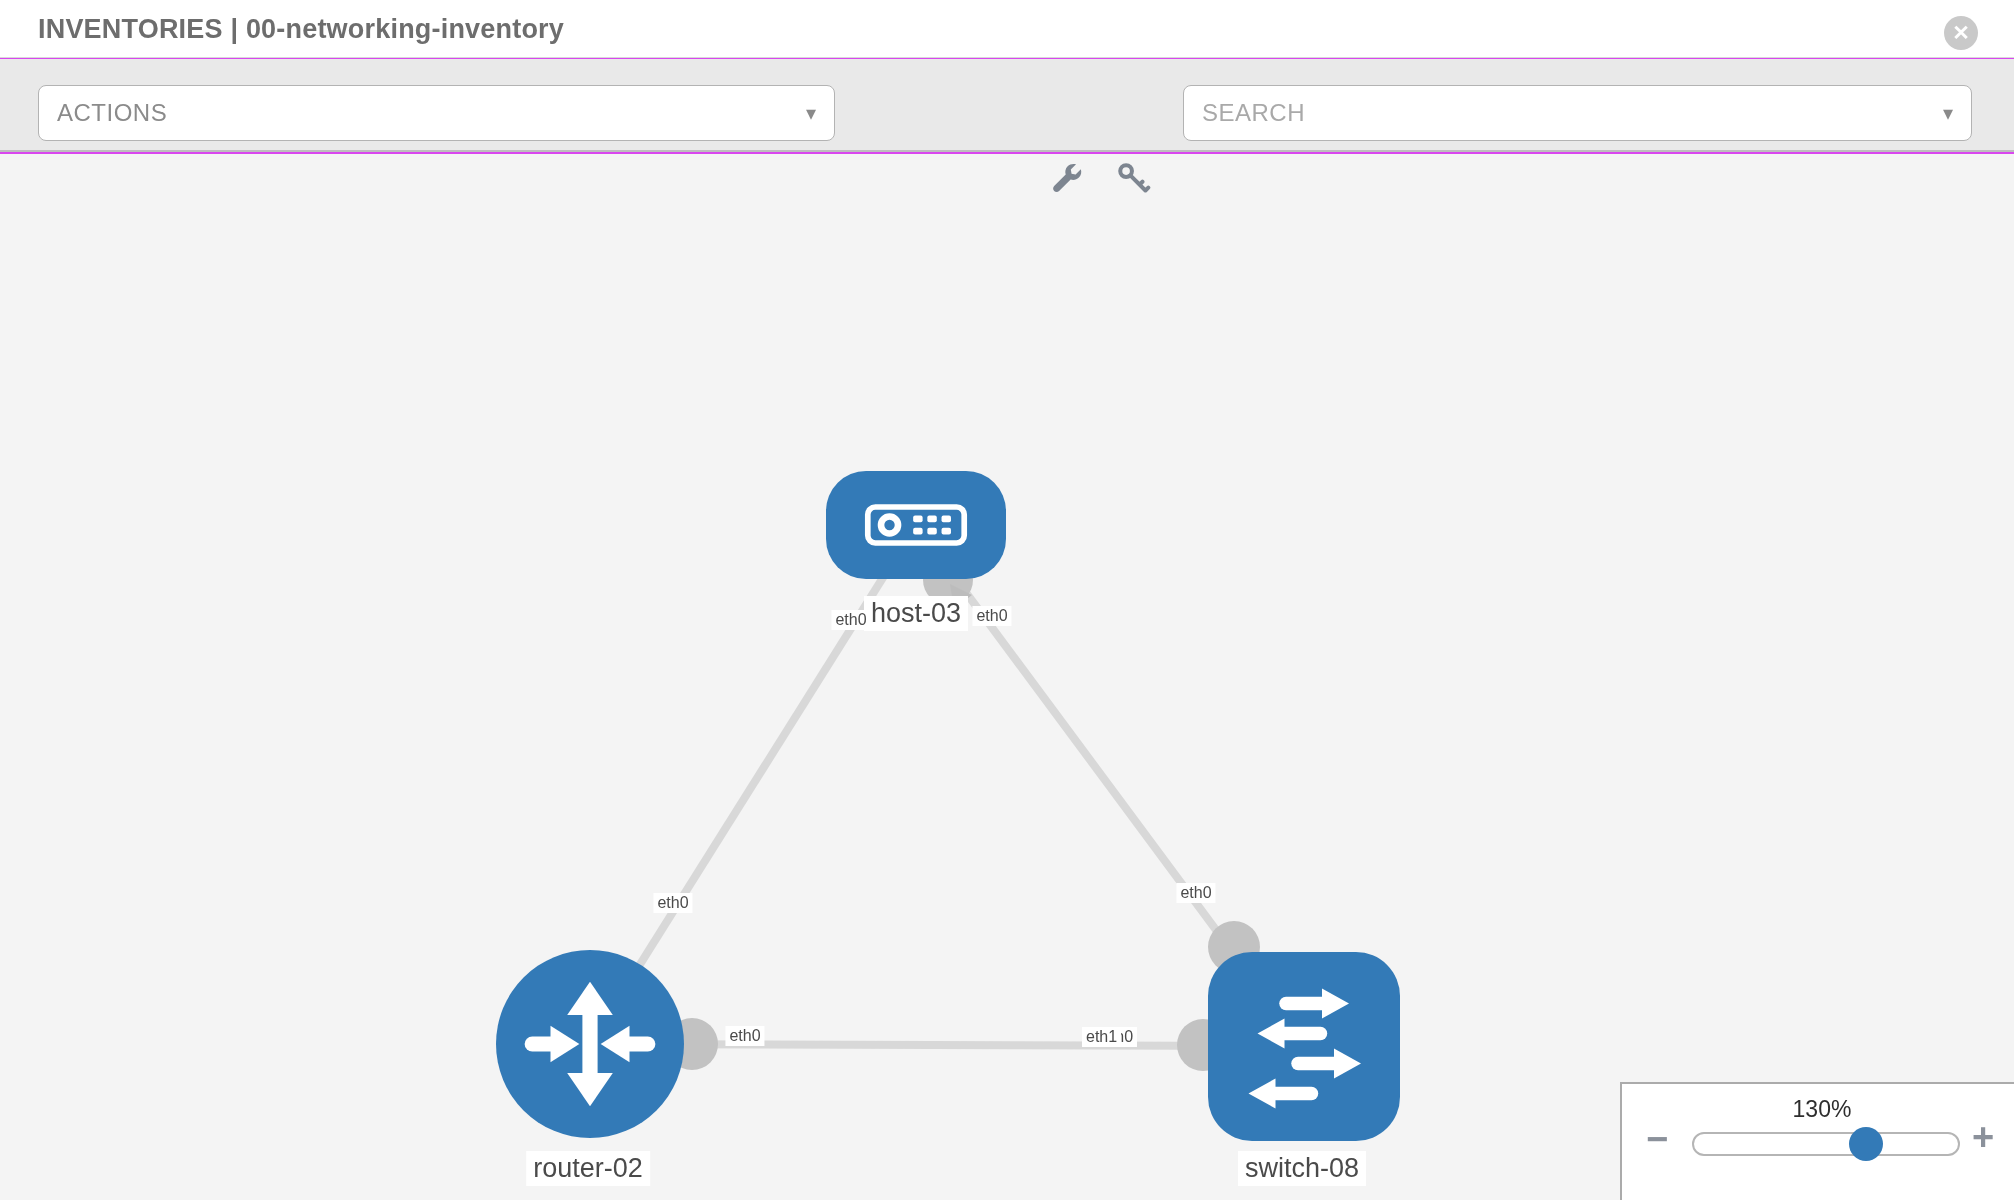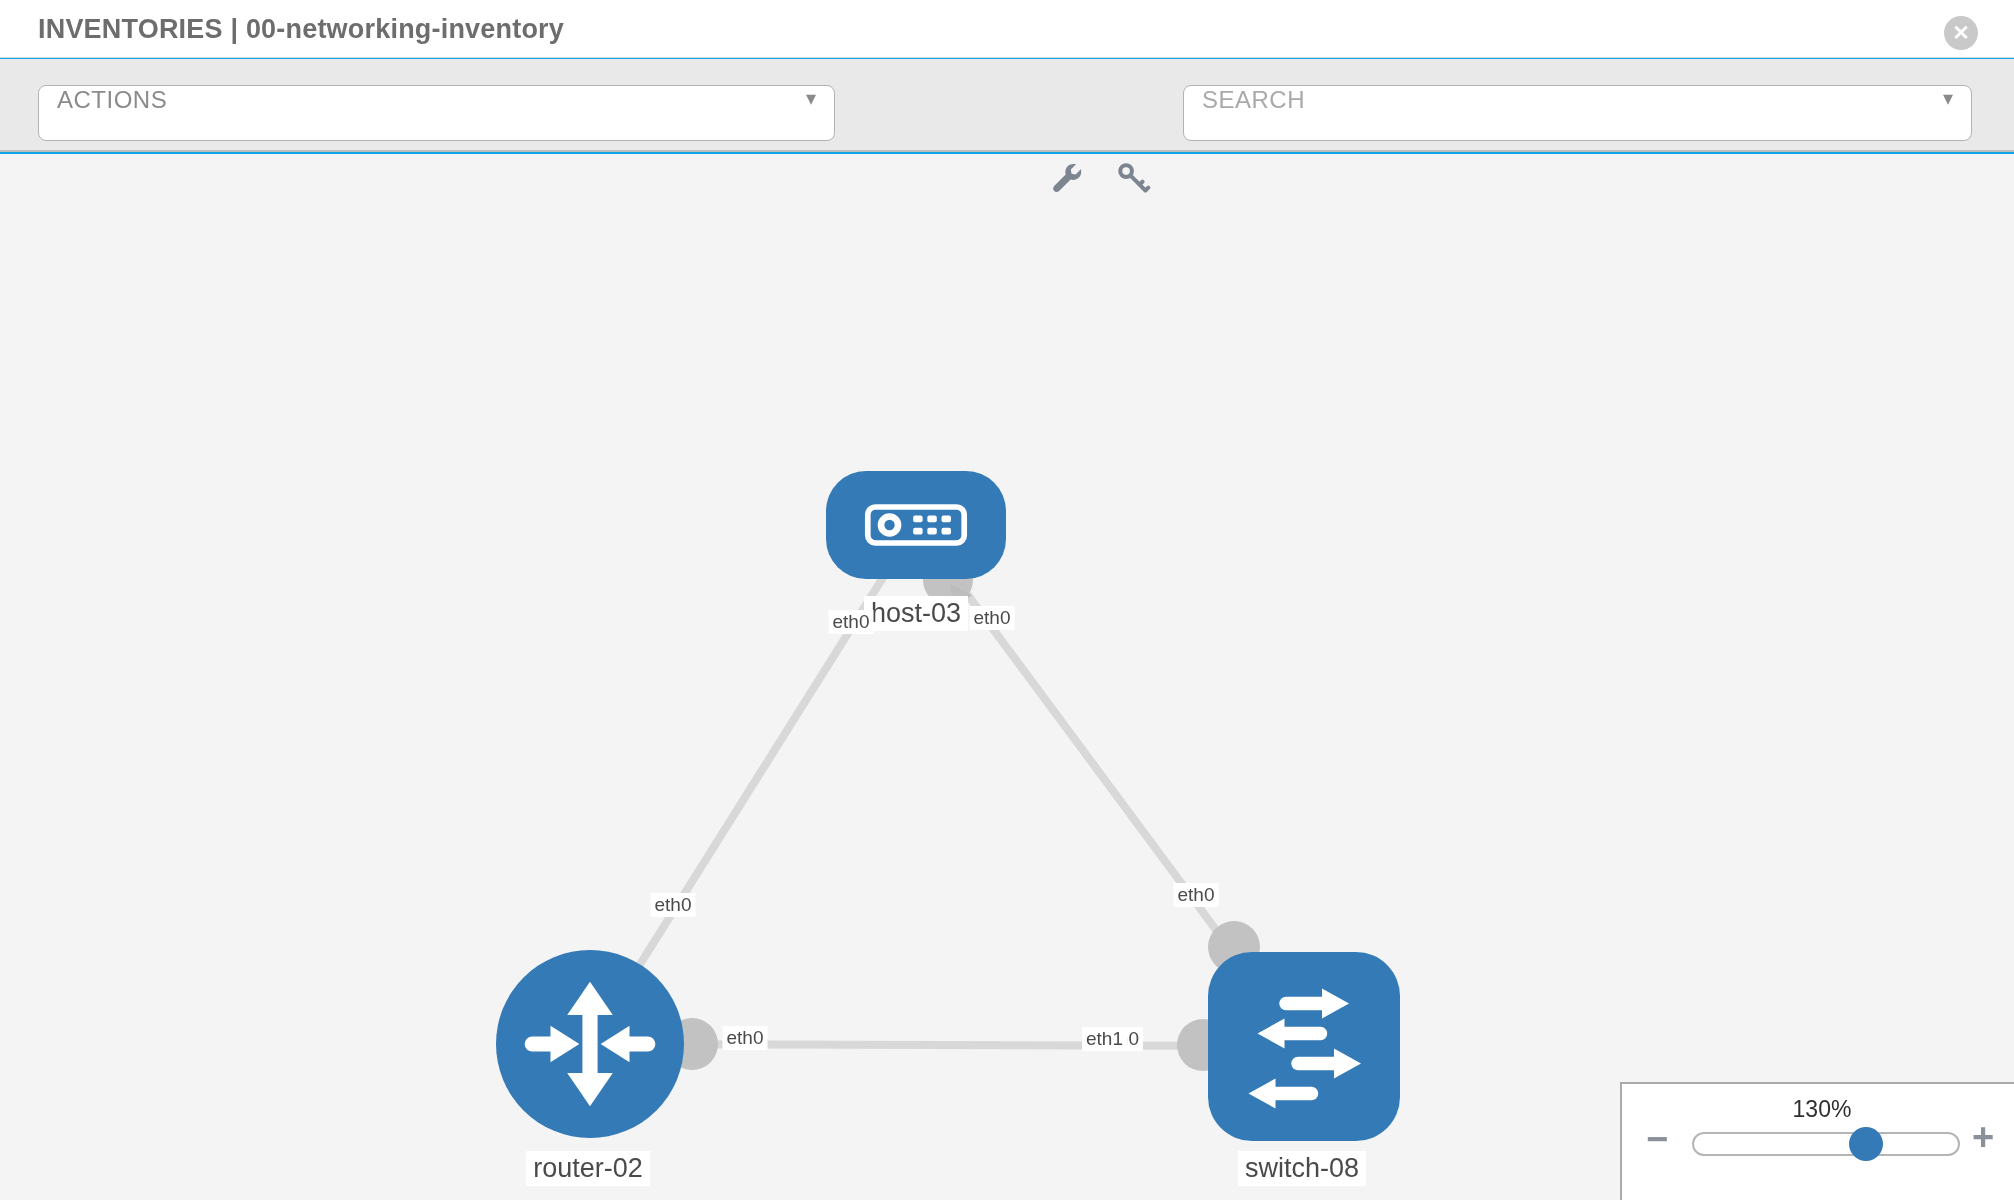--- a/index.html
+++ b/index.html
@@ -1,34 +1,34 @@
 <!DOCTYPE html>
 <html><head>
 <meta charset="utf-8">
 <style>
   * { box-sizing: border-box; margin: 0; padding: 0; }
   html,body { width:2014px; height:1200px; overflow:hidden; }
   body { font-family: "Liberation Sans", sans-serif; background:#fff; }
-  .app { position:relative; width:2014px; height:1200px; overflow:hidden; background:#0ea5e9; }
+  .app { position:relative; width:2014px; height:1200px; overflow:hidden; background:#d946ef; }
 
   
   .topbar { position:absolute; top:0; left:0; width:100%; height:58px;
             background:#ffffff; border-bottom:1px solid #d9d9d9; z-index:10; }
   .page-title { position:absolute; left:38px; top:14px; font-size:27px; font-weight:bold;
                 color:#6d6d6d; letter-spacing:.2px; }
   .close-btn { position:absolute; left:1944px; top:16px; width:34px; height:34px;
                border-radius:50%; background:#c9c9c9; color:#ffffff; text-align:center;
                line-height:33px; font-size:21px; font-weight:bold; cursor:pointer; }
 
   
   .toolbar { position:absolute; top:59px; left:0; width:100%; height:93px;
              background:#e9e9e9; border-bottom:2px solid #bdbdbd; z-index:9; }
   .select-box { position:absolute; top:26px; height:56px; background:#ffffff;
                 border:1px solid #b3b3b3; border-radius:8px; display:flex;
-                padding:0 18px; }
+                align-items:center; padding:0 18px; }
   .select-box.actions { left:38px;  width:797px; }
   .select-box.search  { left:1183px; width:789px; }
   .select-label { font-size:24px; color:#8b8b8b; letter-spacing:.5px; }
   .select-box.search .select-label { color:#a9a9a9; }
   .select-caret { margin-left:auto; font-size:20px; color:#8a8a8a; }
   .tool-btn { position:absolute; top:101px; width:36px; height:36px; cursor:pointer; }
   .tool-btn.wrench { left:1048px; }
   .tool-btn.key    { left:1115px; }
 
   
@@ -37,21 +37,21 @@
 
   .node { position:absolute; background:#337ab7; z-index:2;
           display:flex; align-items:center; justify-content:center; cursor:pointer; }
   .node.host   { left:826px;  top:317px; width:180px; height:108px; border-radius:40px; }
   .node.router { left:496px;  top:796px; width:188px; height:188px; border-radius:50%; }
   .node.switch { left:1208px; top:798px; width:192px; height:189px; border-radius:44px; }
 
   .node-label { position:absolute; z-index:3; background:#ffffff; color:#4a4a4a;
                 font-size:27px; padding:2px 7px; white-space:nowrap; transform:translateX(-50%); }
   .iface-label { position:absolute; z-index:3; background:#ffffff; color:#4a4a4a;
-                 font-size:19px; padding:1px 4px; white-space:nowrap; }
+                 font-size:16px; padding:1px 4px; white-space:nowrap; }
   .center { transform:translateX(-50%); }
 
   
   .zoom-panel { position:absolute; left:1620px; top:1082px; width:420px; height:140px;
                 background:#ffffff; border:2px solid #ababab; z-index:5; }
   .zoom-level { width:400px; text-align:center; margin-top:12px; font-size:23px; color:#2e2e2e; }
   .zoom-minus, .zoom-plus { position:absolute; color:#8b919b; font-weight:bold;
                             font-size:38px; line-height:30px; cursor:pointer; }
   .zoom-minus { left:24px;  top:40px; }
   .zoom-plus  { left:350px; top:38px; }

